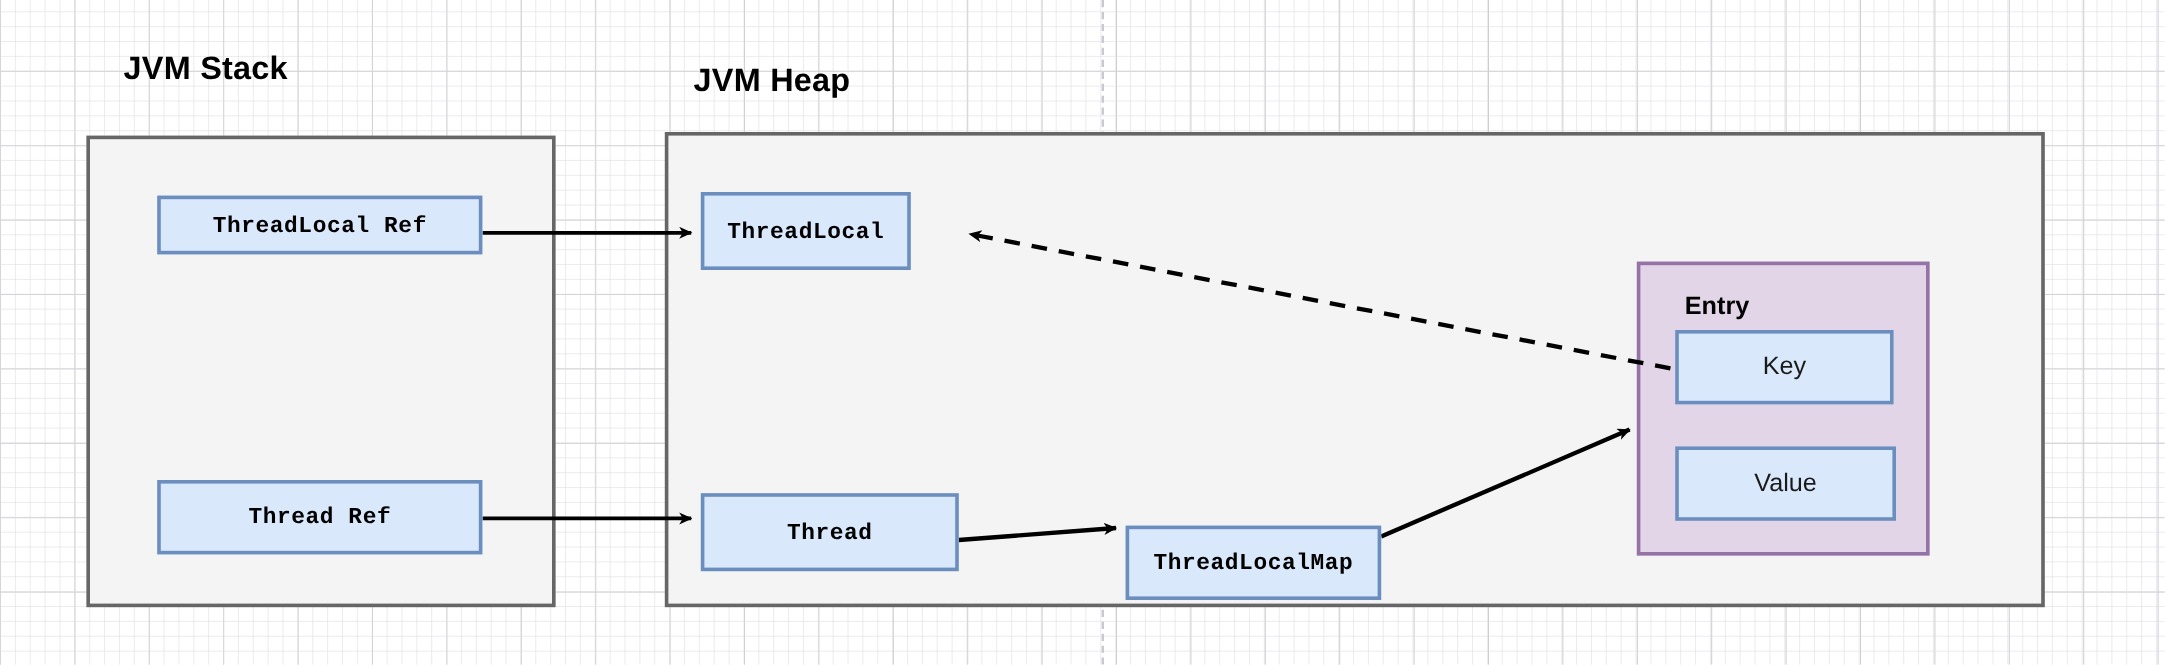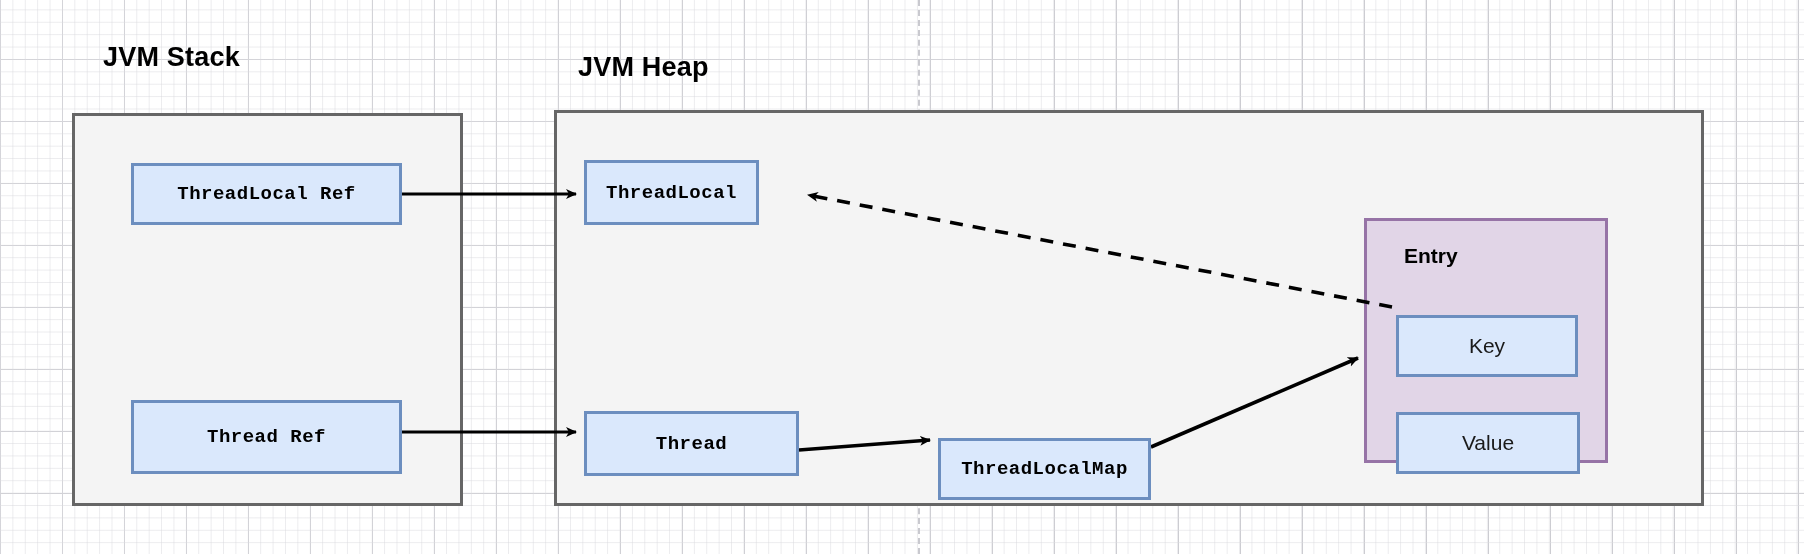--- a/index.html
+++ b/index.html
@@ -73,21 +73,20 @@
     font-family: "Liberation Mono", monospace;
     font-weight: bold;
     font-size: 19px;
     letter-spacing: 0.5px;
   }
   .obj-box.sans {
     font-family: "Liberation Sans", sans-serif;
     font-weight: normal;
     font-size: 21px;
     color: #1a1a1a;
-    margin-top: 40px;
   }
 
   
   .entry-box {
     position: absolute;
     box-sizing: border-box;
     background: #e1d5e7;
     border: 3px solid #9673a6;
   }
   .entry-label {
@@ -138,24 +137,24 @@
 
     <line x1="402" y1="432" x2="576" y2="432" stroke="#000000" stroke-width="3.2" marker-end="url(#arrow-solid)"></line>
 
     <line x1="799" y1="450" x2="930" y2="440" stroke="#000000" stroke-width="3.6" marker-end="url(#arrow-solid)"></line>
 
     <line x1="1151" y1="447" x2="1358" y2="358" stroke="#000000" stroke-width="3.6" marker-end="url(#arrow-solid)"></line>
 
     <line x1="1392" y1="307" x2="808" y2="195" stroke="#000000" stroke-width="3.6" stroke-dasharray="13 10" marker-end="url(#arrow-dashed)"></line>
   </svg>
 
-  <div class="obj-box mono" id="box-threadlocal-ref" style="left: 131px; top: 163px; width: 271px; height: 62px;">
+  <div class="obj-box mono" id="box-threadlocal-ref" style="left: 131px; top: 163px; width: 271px; height: 49px;">
     <span>ThreadLocal Ref</span>
   </div>
-  <div class="obj-box mono" id="box-thread-ref" style="left: 131px; top: 400px; width: 271px; height: 74px;">
+  <div class="obj-box mono" id="box-thread-ref" style="left: 131px; top: 400px; width: 271px; height: 62px;">
     <span>Thread Ref</span>
   </div>
   <div class="obj-box mono" id="box-threadlocal" style="left: 584px; top: 160px; width: 175px; height: 65px;">
     <span>ThreadLocal</span>
   </div>
   <div class="obj-box mono" id="box-thread" style="left: 584px; top: 411px; width: 215px; height: 65px;">
     <span>Thread</span>
   </div>
   <div class="obj-box mono" id="box-threadlocalmap" style="left: 938px; top: 409px; width: 213px; height: 62px; margin-top: 29px;">
     <span>ThreadLocalMap</span>

